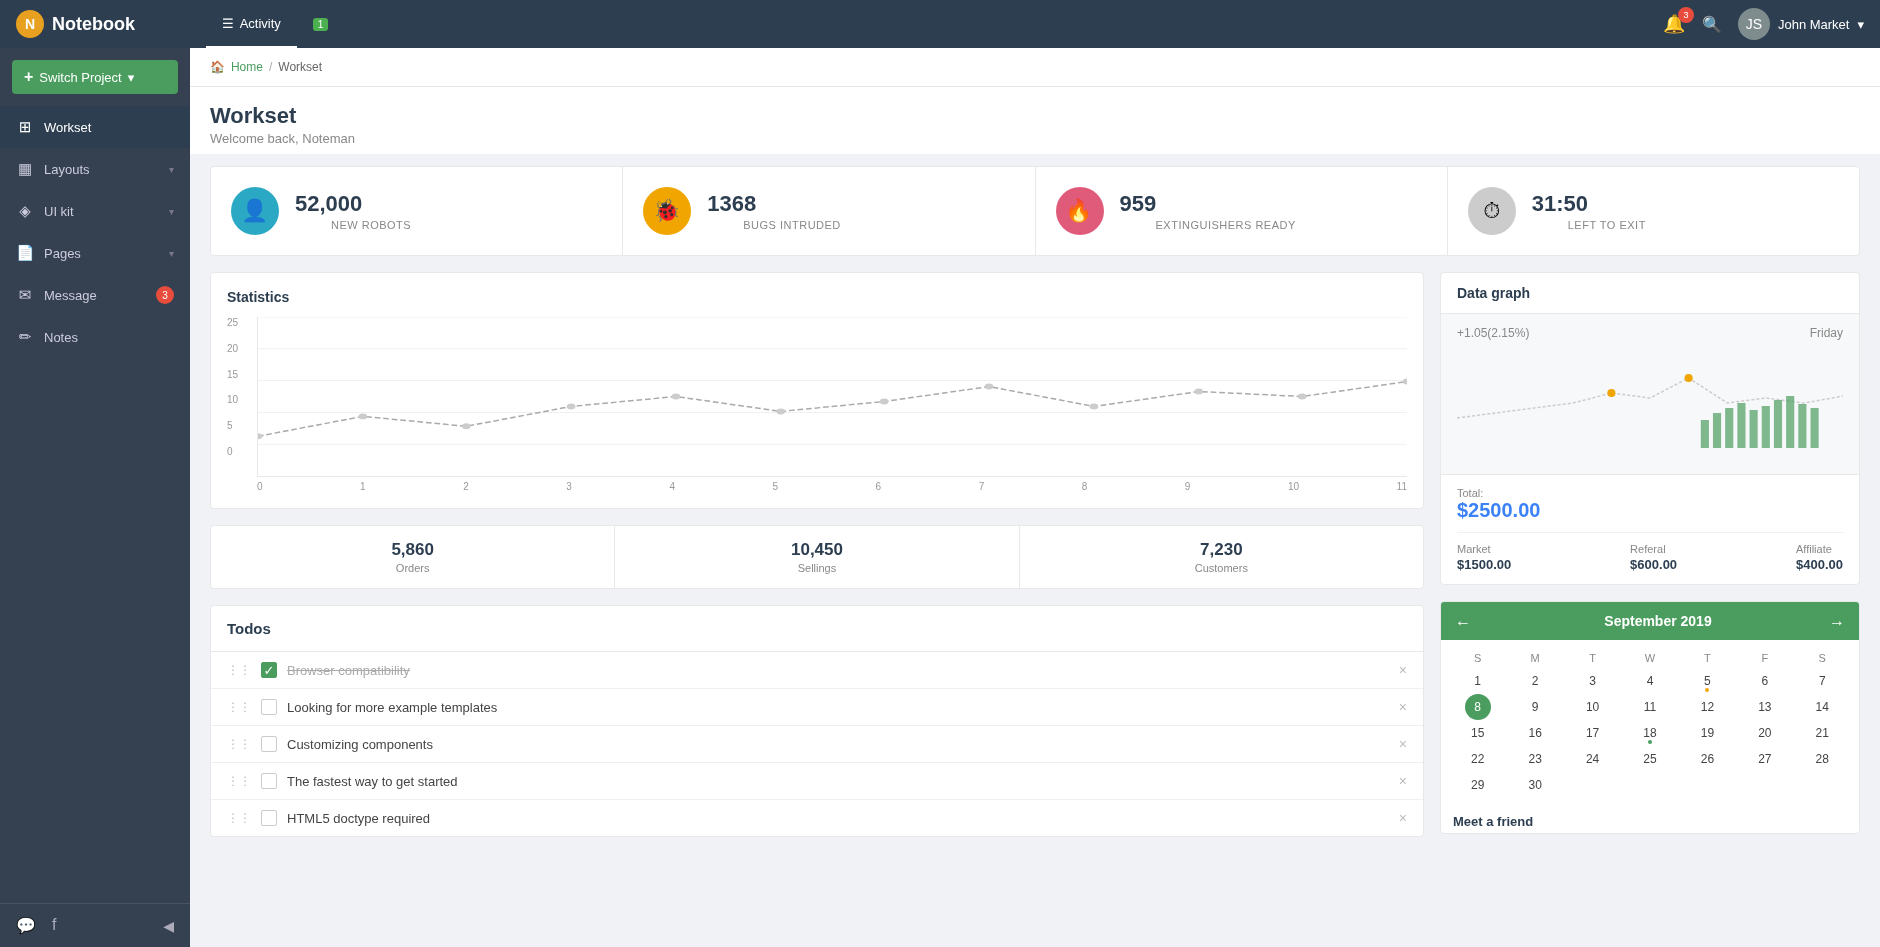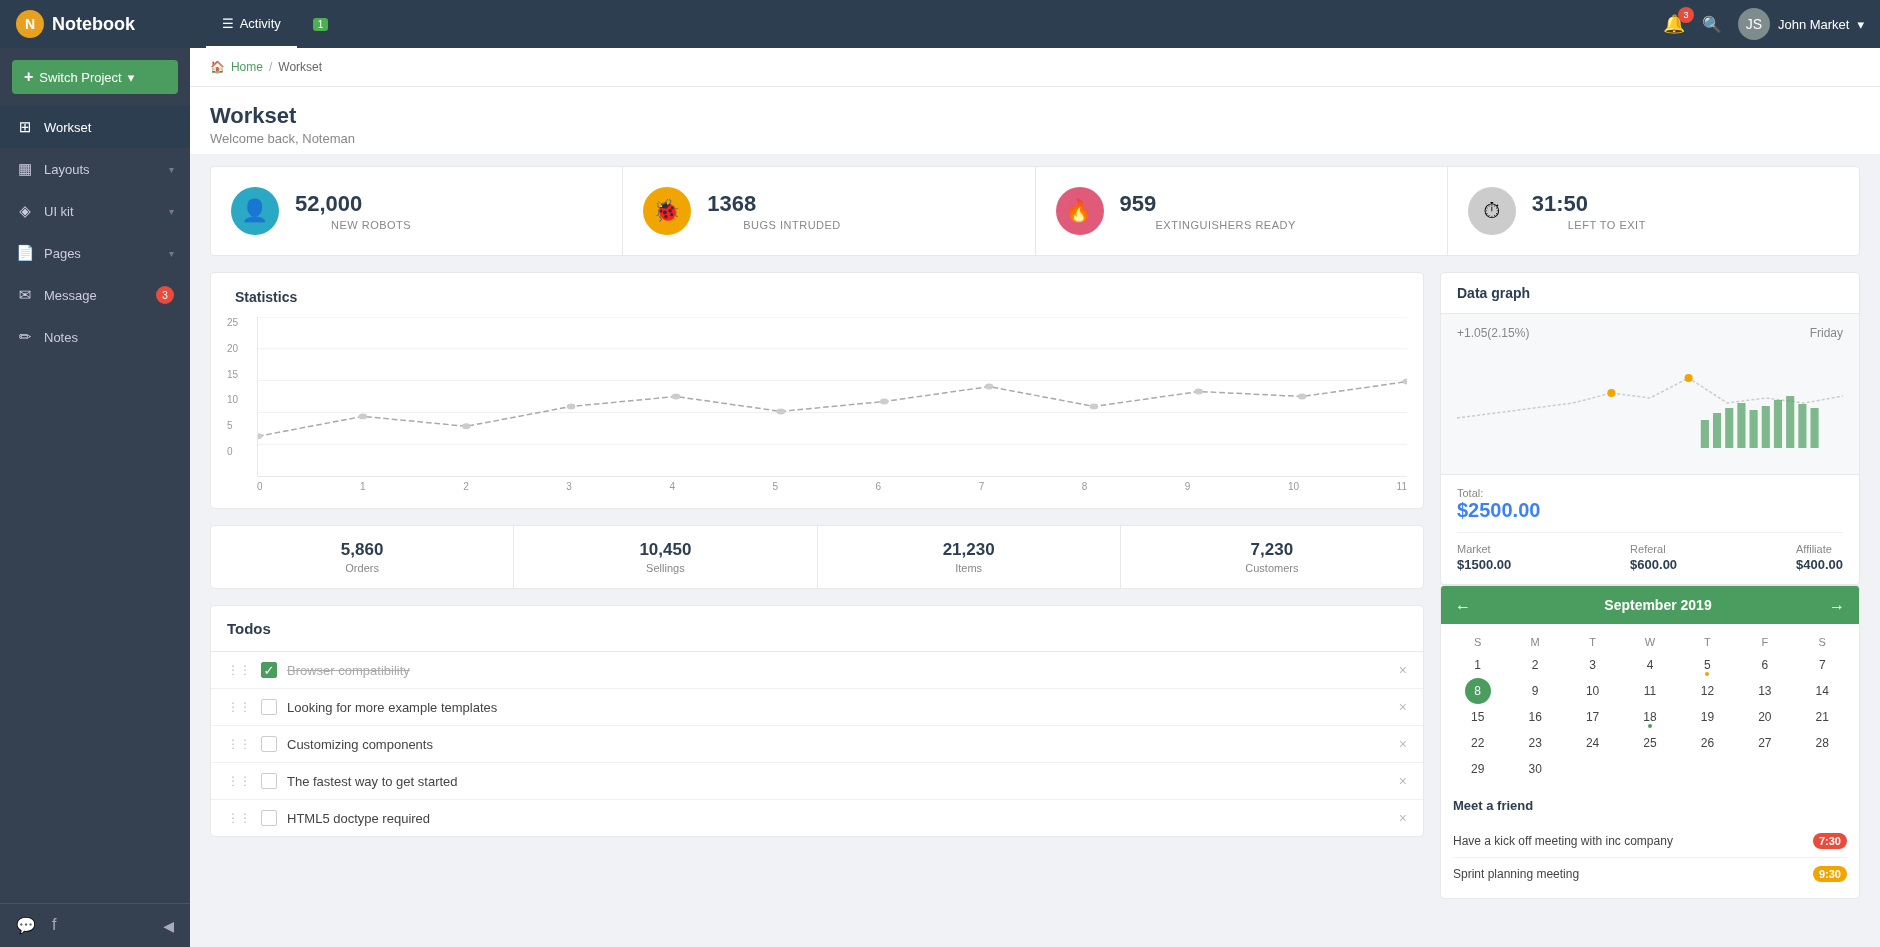--- a/index.html
+++ b/index.html
@@ -266,21 +266,20 @@
       background: white;
       border: 1px solid #e8e8e8;
       border-radius: 4px;
       padding: 16px;
     }
     .card-title {
       font-size: 14px;
       font-weight: 600;
       color: #2c3e50;
       margin-bottom: 12px;
-      margin-left: 8px;
     }
     .y-labels {
       position: absolute;
       left: -30px; top: 0; bottom: 0;
       display: flex;
       flex-direction: column-reverse;
       justify-content: space-between;
       font-size: 10px;
       color: #999;
     }
@@ -351,20 +350,21 @@
     .todo-text { flex: 1; }
     .todo-text.done { text-decoration: line-through; color: #aaa; }
     .todo-close { color: #bbb; cursor: pointer; font-size: 14px; margin-left: auto; }
 
     
     .right-col {
       width: 420px;
       flex-shrink: 0;
       display: flex;
       flex-direction: column;
+      gap: 16px;
     }
 
     
     .data-graph-card {
       background: white;
       border: 1px solid #e8e8e8;
       border-radius: 4px;
       padding: 0;
       overflow: hidden;
     }
@@ -672,24 +672,20 @@
         <div class="stats-bottom">
           <div class="stat-bottom-cell">
             <div class="sbc-value">5,860</div>
             <div class="sbc-label">Orders</div>
           </div>
           <div class="stat-bottom-cell">
             <div class="sbc-value">10,450</div>
             <div class="sbc-label">Sellings</div>
           </div>
           <div class="stat-bottom-cell">
-            <div class="sbc-value">21,230</div>
-            <div class="sbc-label">Items</div>
-          </div>
-          <div class="stat-bottom-cell">
             <div class="sbc-value">7,230</div>
             <div class="sbc-label">Customers</div>
           </div>
         </div>
 
         <div class="todos-card">
           <div class="todos-header">Todos</div>
           <div class="todo-item">
             <span class="todo-drag">⋮⋮</span>
             <div class="todo-checkbox checked">✓</div>
@@ -825,28 +821,18 @@
               <span class="cal-day">26</span>
               <span class="cal-day">27</span>
               <span class="cal-day">28</span>
 
               <span class="cal-day">29</span>
               <span class="cal-day">30</span>
             </div>
           </div>
 
           <div class="cal-section-title">Meet a friend</div>
-          <div class="meetings-section">
-            <div class="meeting-item">
-              <span class="meeting-text">Have a kick off meeting with  inc company</span>
-              <span class="meeting-time red">7:30</span>
-            </div>
-            <div class="meeting-item">
-              <span class="meeting-text">Sprint planning meeting</span>
-              <span class="meeting-time orange">9:30</span>
-            </div>
-          </div>
         </div>
 
       </div>
     </div>
   </div>
 </div>
 
 </body></html>

